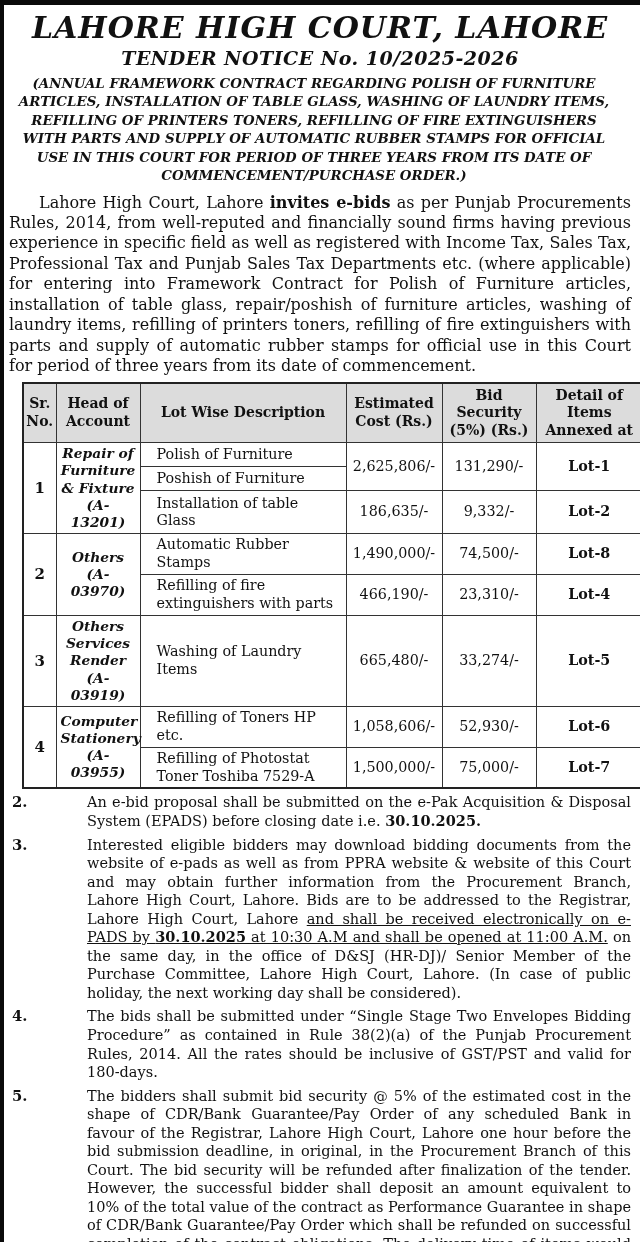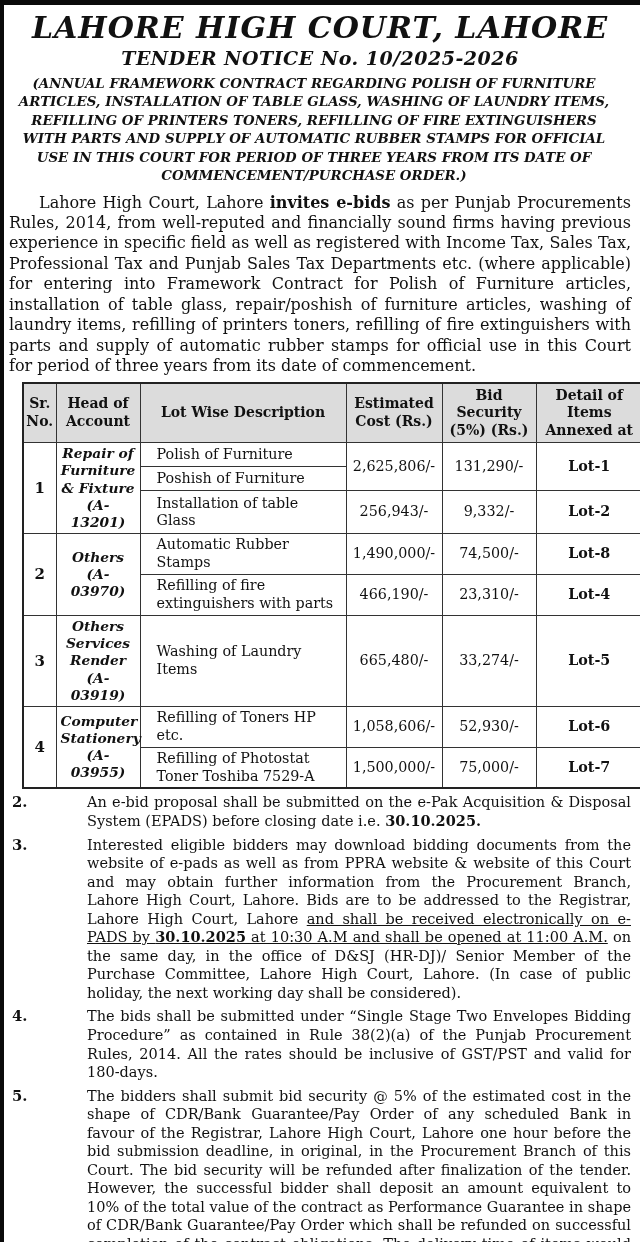--- a/index.html
+++ b/index.html
@@ -170,21 +170,21 @@
             <td class="desc">Polish of Furniture</td>
             <td rowspan="2">2,625,806/-</td>
             <td rowspan="2">131,290/-</td>
             <td rowspan="2" class="lot">Lot-1</td>
           </tr>
           <tr>
             <td class="desc">Poshish of Furniture</td>
           </tr>
           <tr>
             <td class="desc">Installation of table Glass</td>
-            <td>256,943/-</td>
+            <td>186,635/-</td>
             <td>9,332/-</td>
             <td class="lot">Lot-2</td>
           </tr>
           <tr>
             <td rowspan="2" class="sr">2</td>
             <td rowspan="2" class="head">Others (A-03970)</td>
             <td class="desc">Automatic Rubber Stamps</td>
             <td>1,490,000/-</td>
             <td>74,500/-</td>
             <td class="lot">Lot-8</td>

